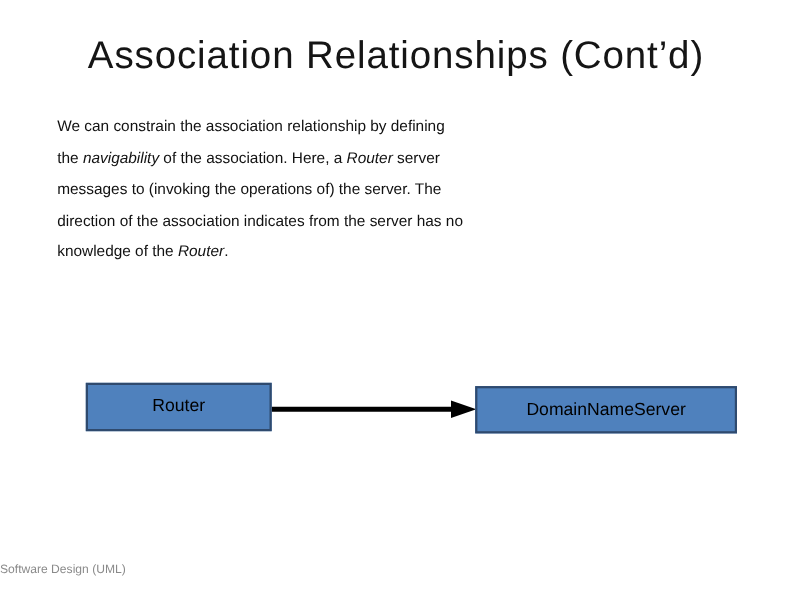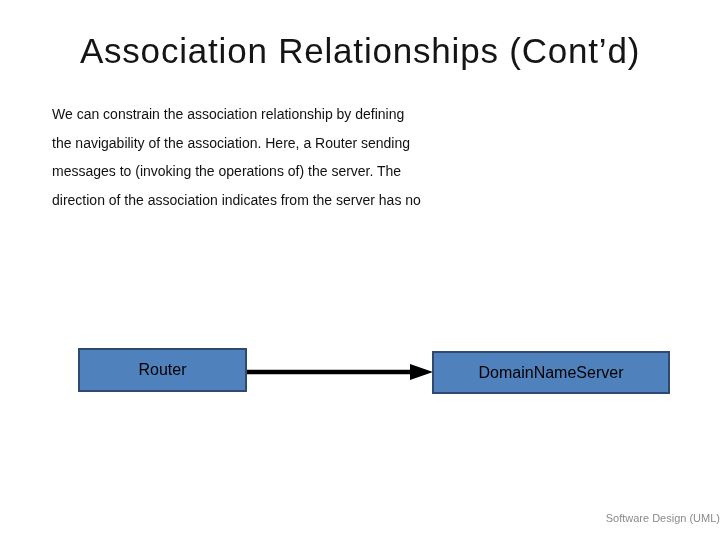--- a/index.html
+++ b/index.html
@@ -35,20 +35,21 @@
     top: 100px;
     width: 650px;
     font-size: 14px;
     line-height: 28.5px;
     color: #111111;
   }
   .body-line {
     white-space: nowrap;
   }
   .it {
+    font-style: italic;
     margin-top: 26px;
   }
   .uml-box {
     position: absolute;
     background: var(--box-fill, #4f81bd);
     border: 2px solid var(--box-border, #2f4a6e);
     box-sizing: border-box;
     display: flex;
     align-items: center;
     justify-content: center;
@@ -70,37 +71,38 @@
   .assoc-arrow {
     position: absolute;
     left: 247px;
     top: 360px;
   }
   .footer {
     position: absolute;
     left: 0;
     top: 512px;
     width: 720px;
-    text-align: right;
+    text-align: left;
     font-size: 11px;
     color: #8a8a8a;
   }
 </style>
 </head>
 <body>
 
 <div class="slide">
 
   <div class="title">Association Relationships (Cont’d)</div>
 
   <div class="body-text">
     <div class="body-line"><span>We can constrain the association relationship by defining</span></div>
-    <div class="body-line"><span>the </span><span class="it">navigability</span><span> of the association. Here, a </span><span class="it">Router</span><span> sending</span></div>
+    <div class="body-line"><span>the </span><span class="it">navigability</span><span> of the association. Here, a </span><span class="it">Router</span><span> server</span></div>
     <div class="body-line"><span>messages to (invoking the operations of) the server. The</span></div>
     <div class="body-line"><span>direction of the association indicates from the server has no</span></div>
+    <div class="body-line"><span>knowledge of the </span><span class="it">Router</span><span>.</span></div>
   </div>
 
   <div class="uml-box router-box">
     <span>Router</span>
   </div>
 
   <svg class="assoc-arrow" width="186" height="24" viewBox="0 0 186 24" xmlns="http://www.w3.org/2000/svg">
     <line x1="0" y1="12" x2="166" y2="12" stroke="#000000" stroke-width="4.5"></line>
     <polygon points="186,12 163,4 163,20" fill="#000000"></polygon>
   </svg>

